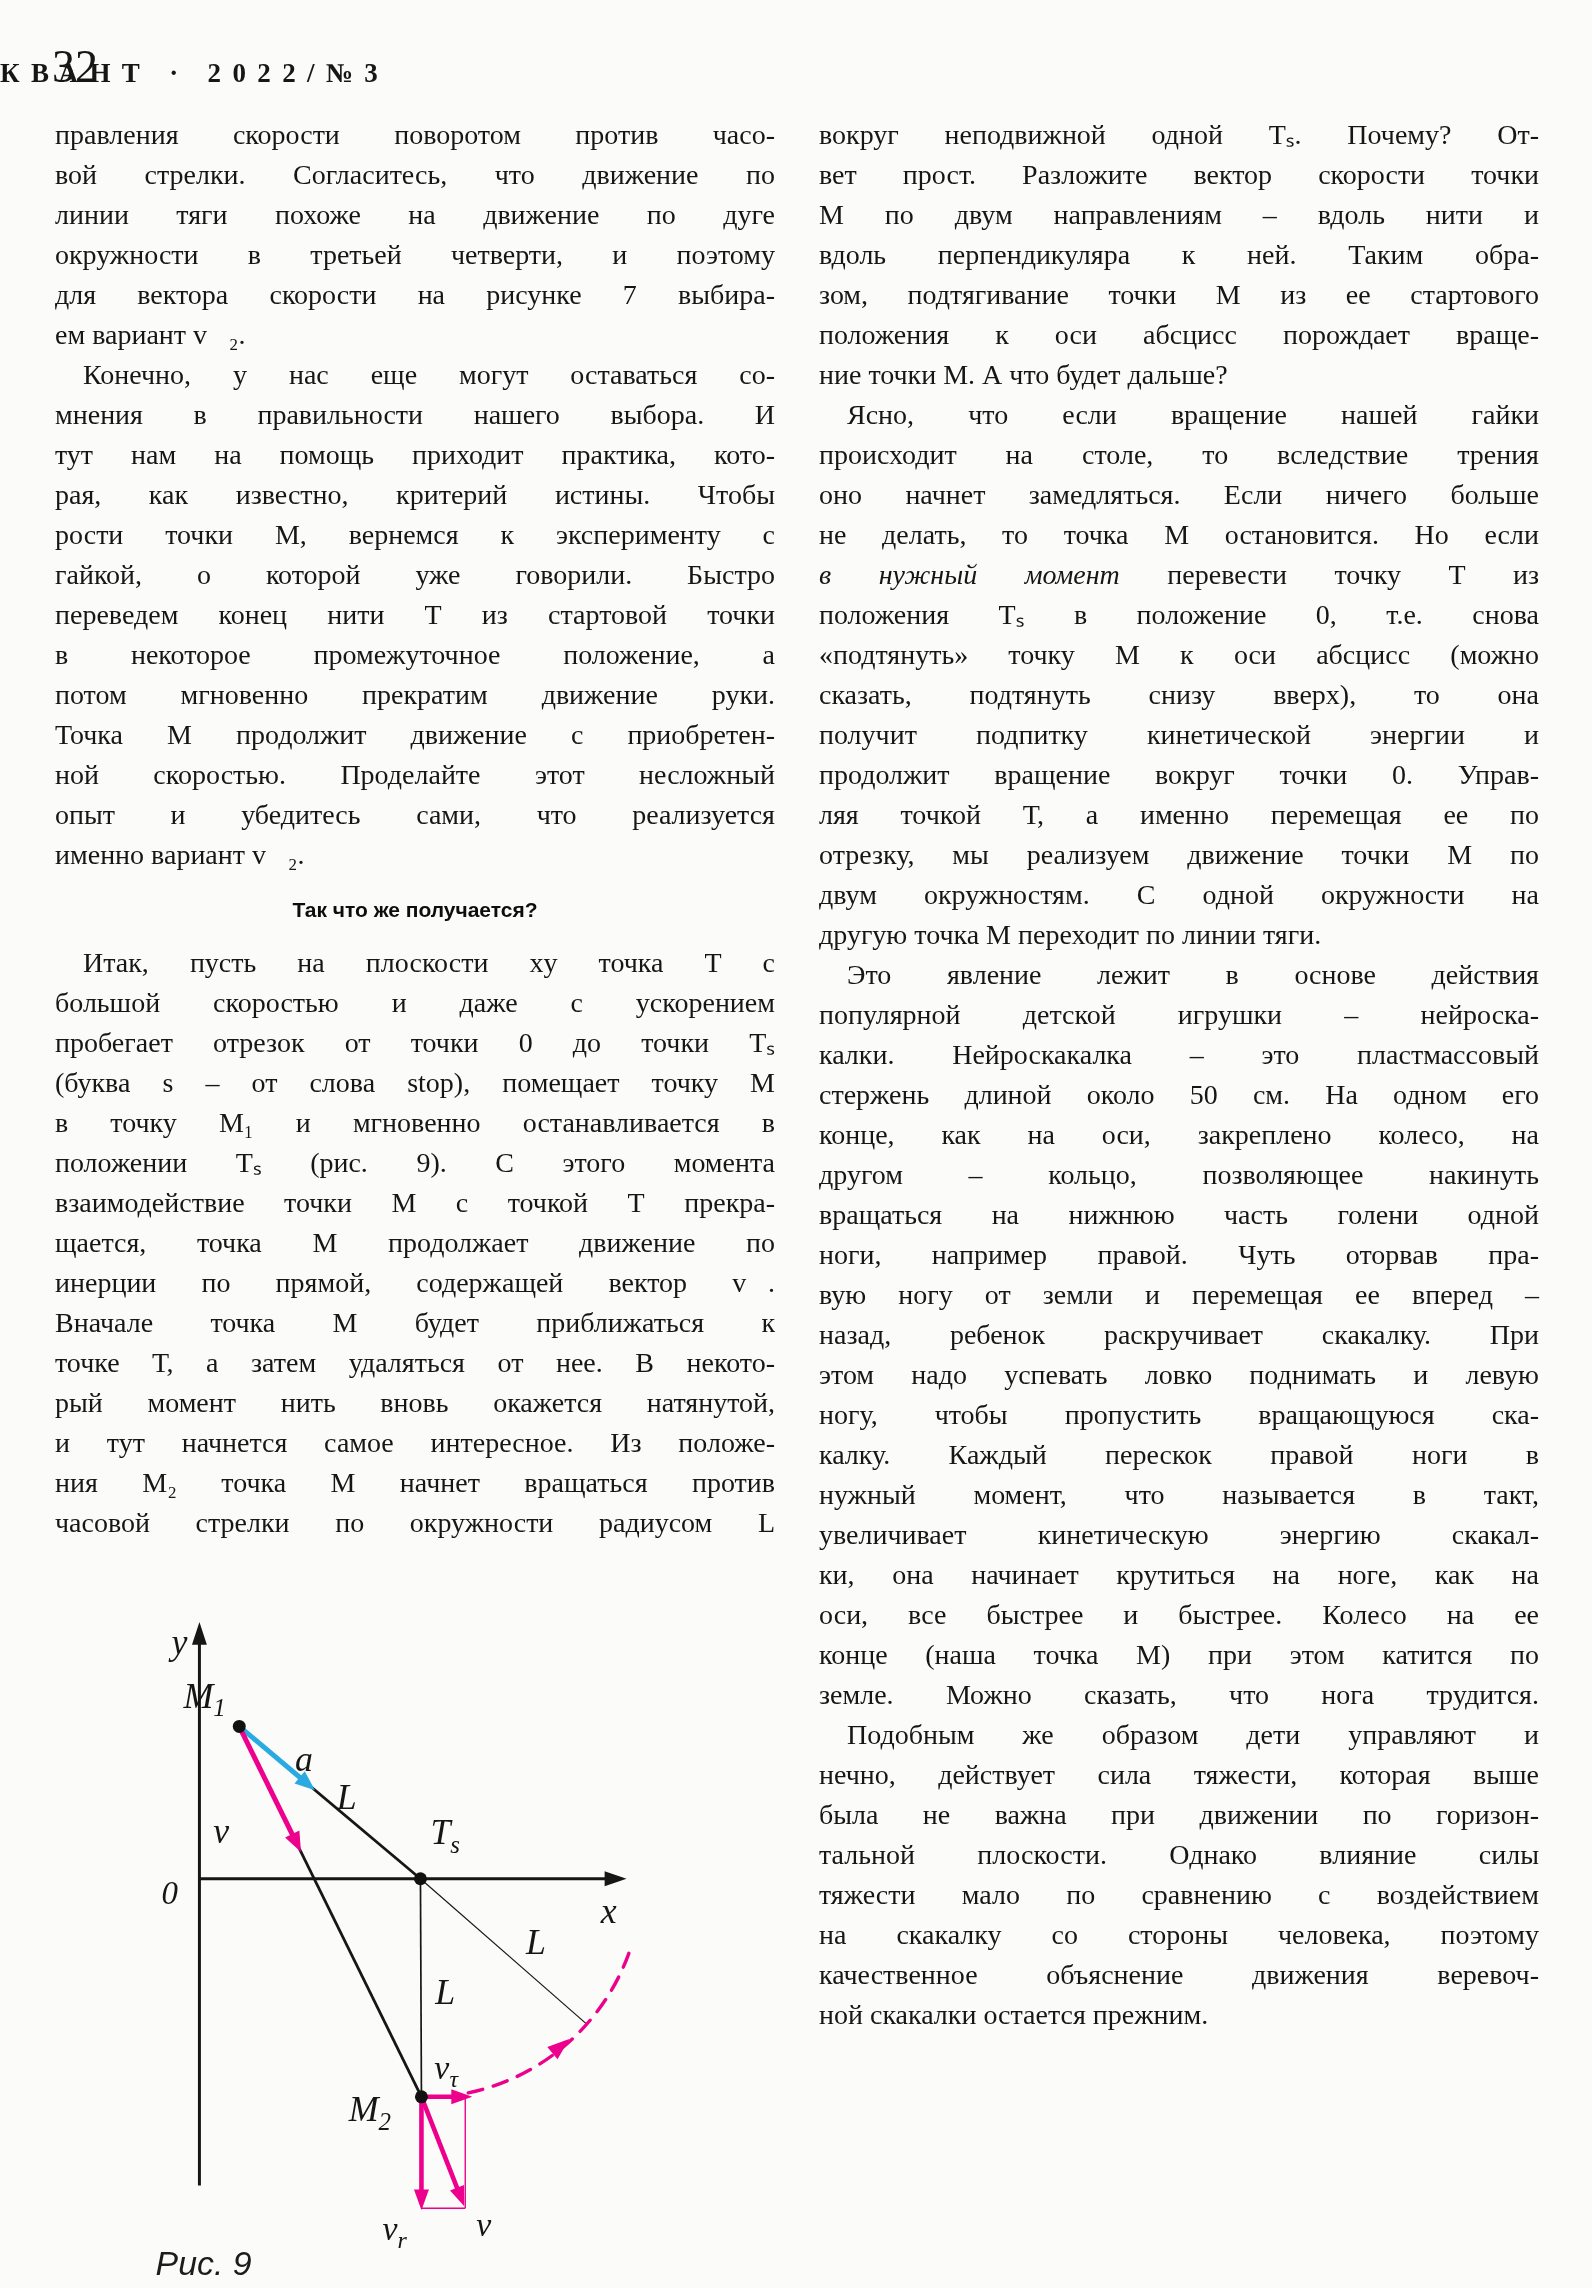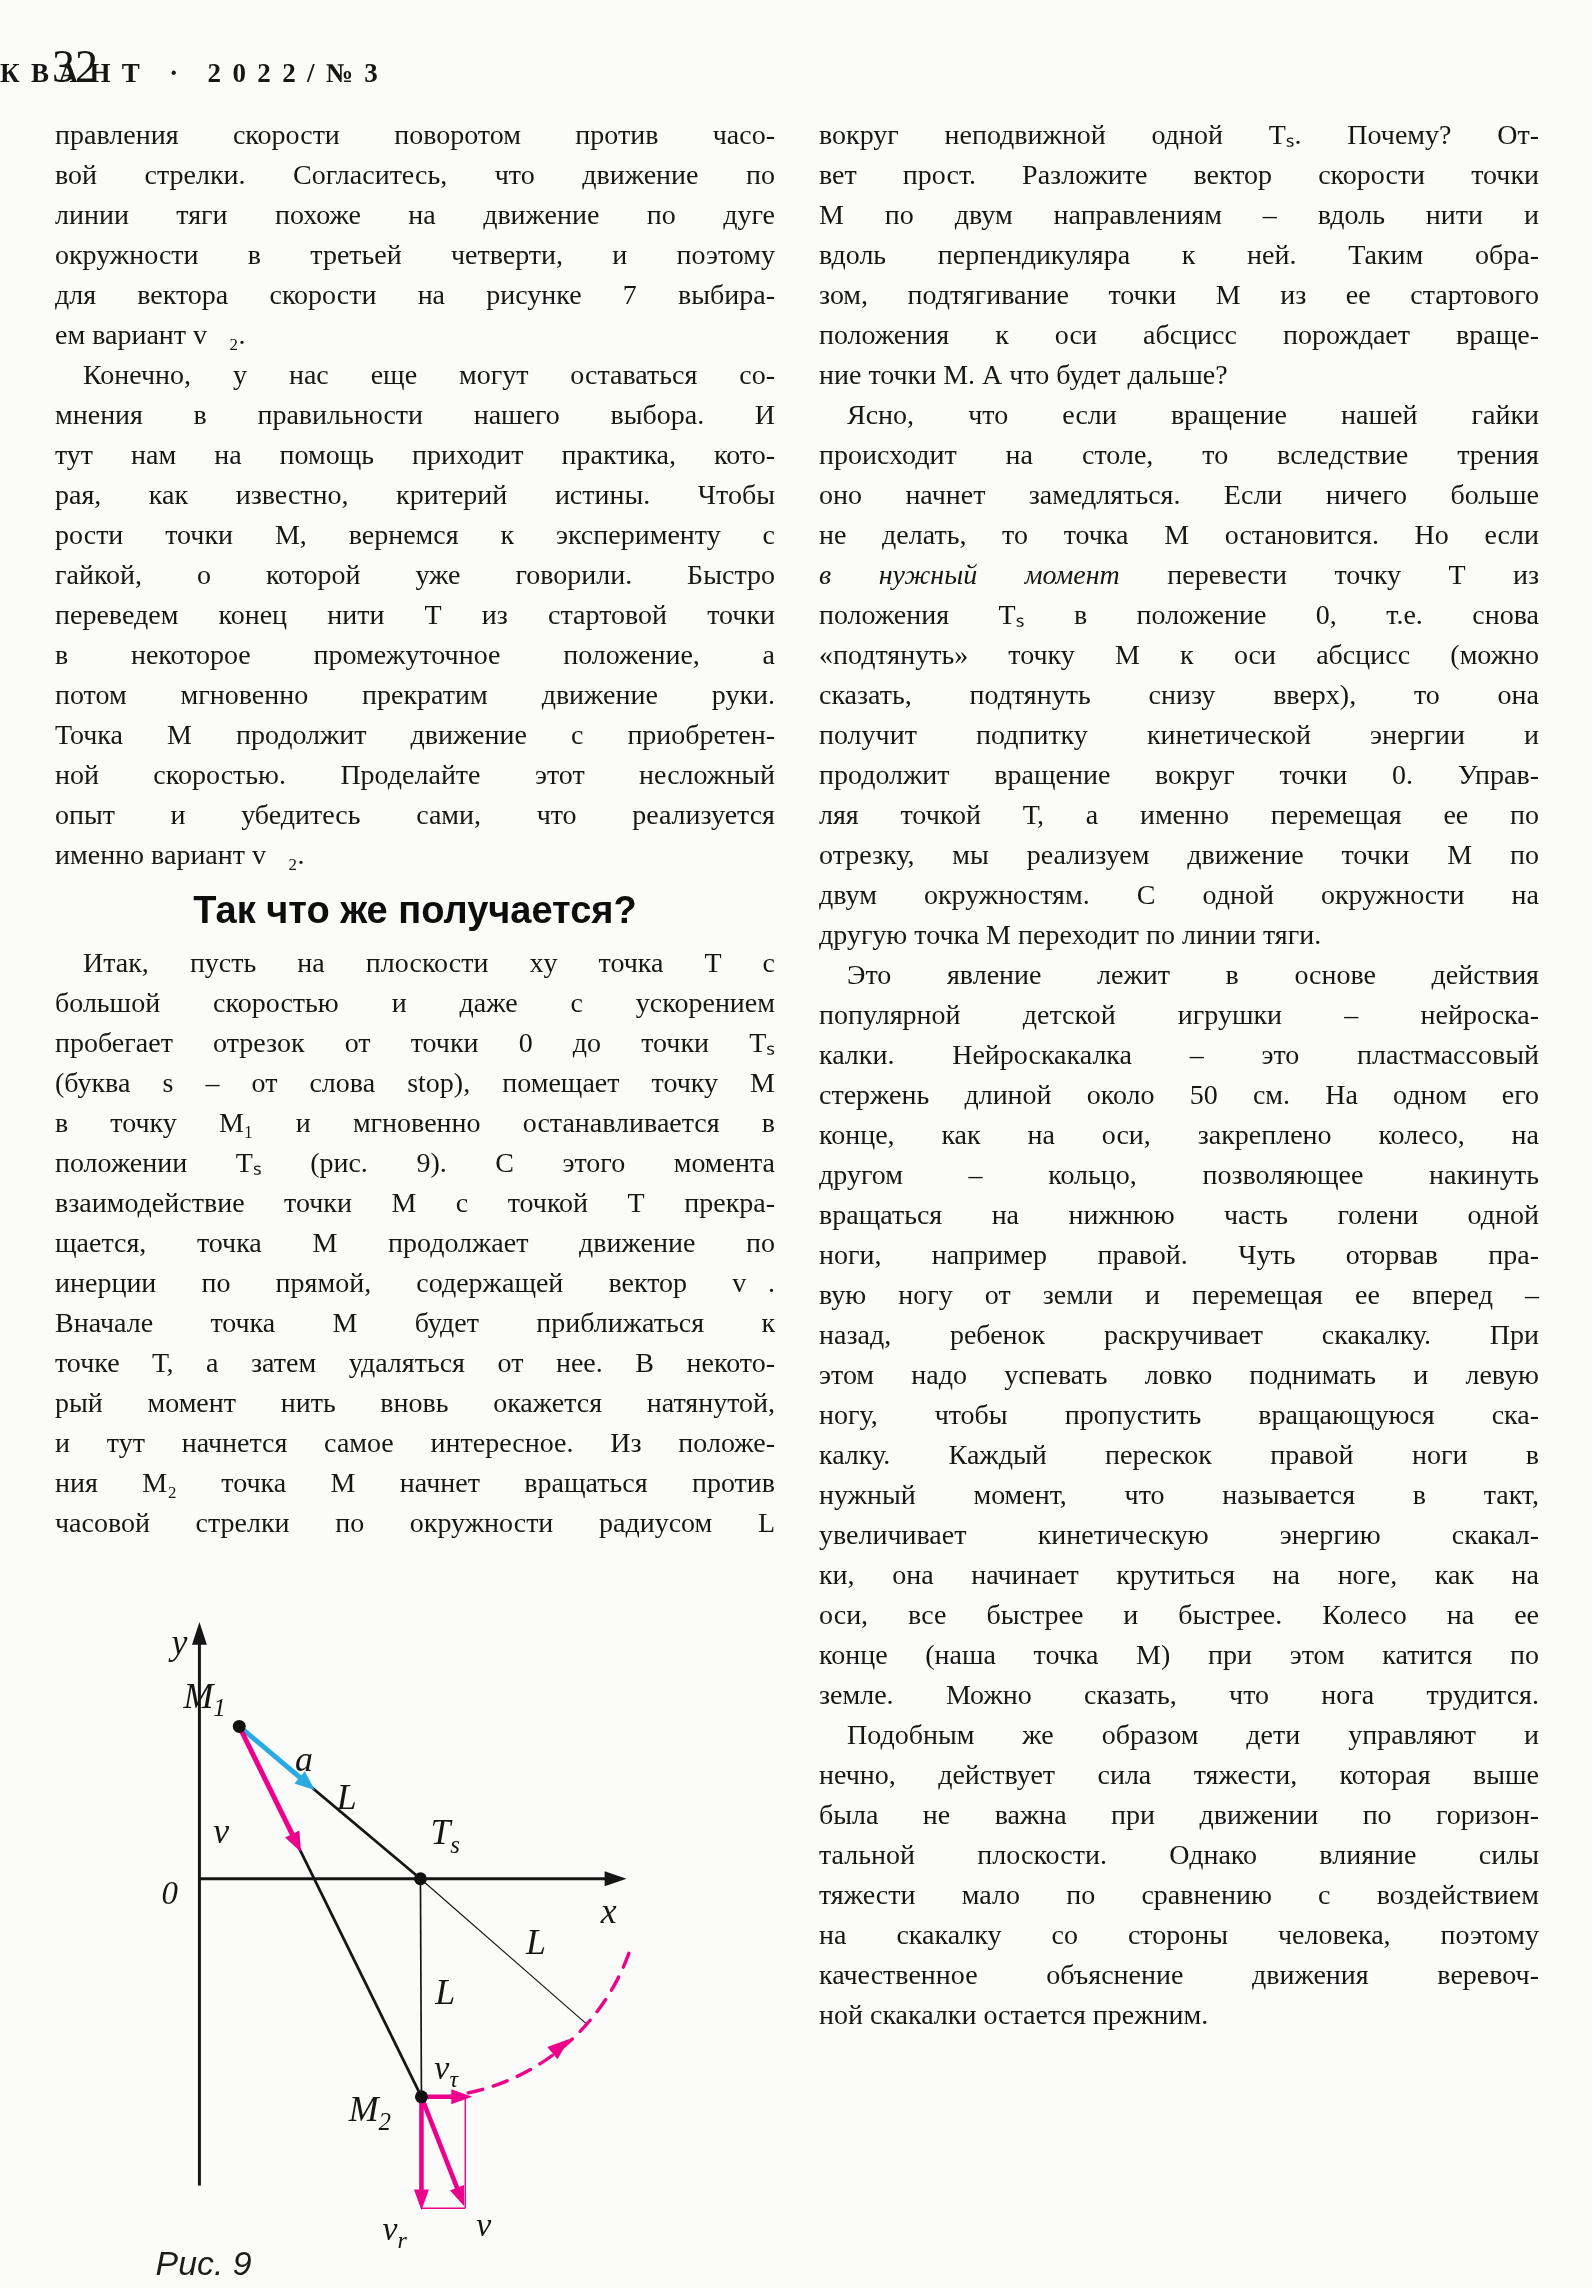--- a/index.html
+++ b/index.html
@@ -24,21 +24,21 @@
   }
   .col-left{left:55px;}
   .col-right{left:819px;}
   .tline{
     text-align:justify;text-align-last:justify;
     white-space:nowrap;
   }
   .para-end > .tline:last-child{text-align-last:left;}
   .heading{
     font-family:"Liberation Sans",sans-serif;
-    font-weight:bold;font-size:38px;line-height:42px;
+    font-weight:bold;font-size:21px;line-height:42px;
     text-align:center;text-align-last:center;
     margin:14px 0 12px 0;color:#0d0d0d;
   }
   .iphrase{}
   .fig-label{font-family:"Liberation Serif",serif;font-style:italic;fill:#161616;}
   .fig-caption{font-family:"Liberation Sans",sans-serif;font-style:italic;fill:#1c1c1c;}
   svg{display:block;}
 </style>
 </head>
 <body>

